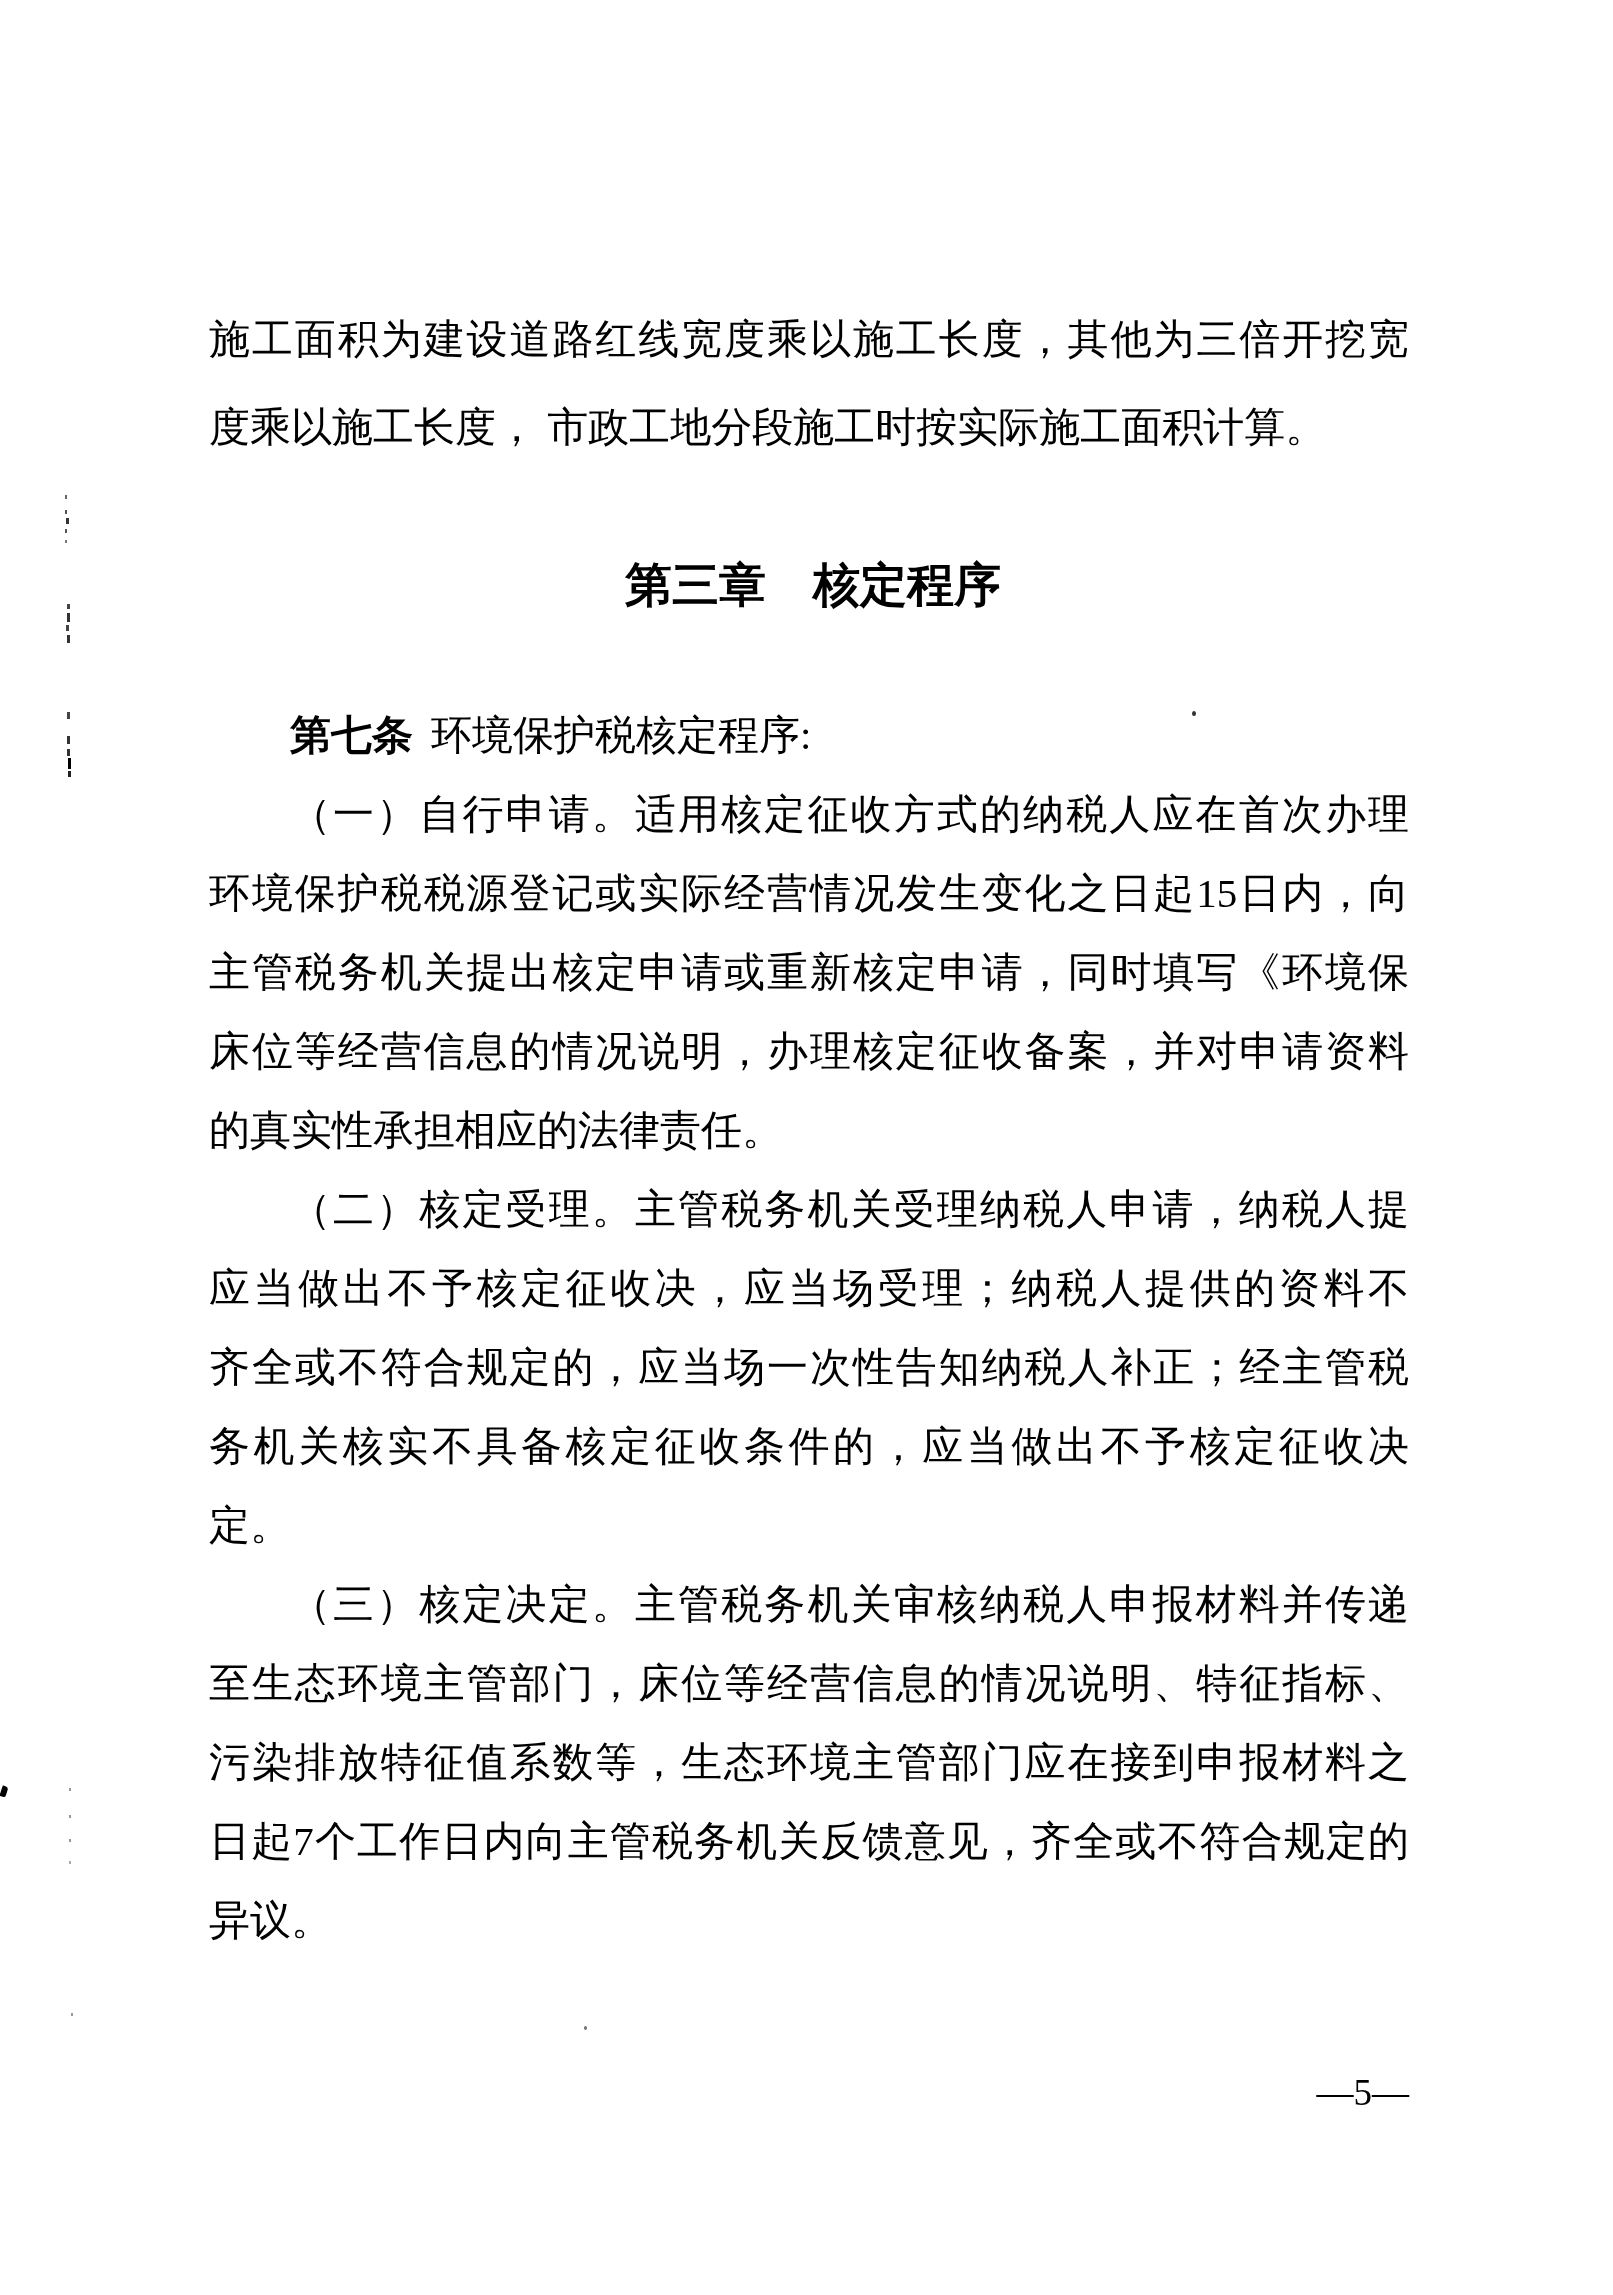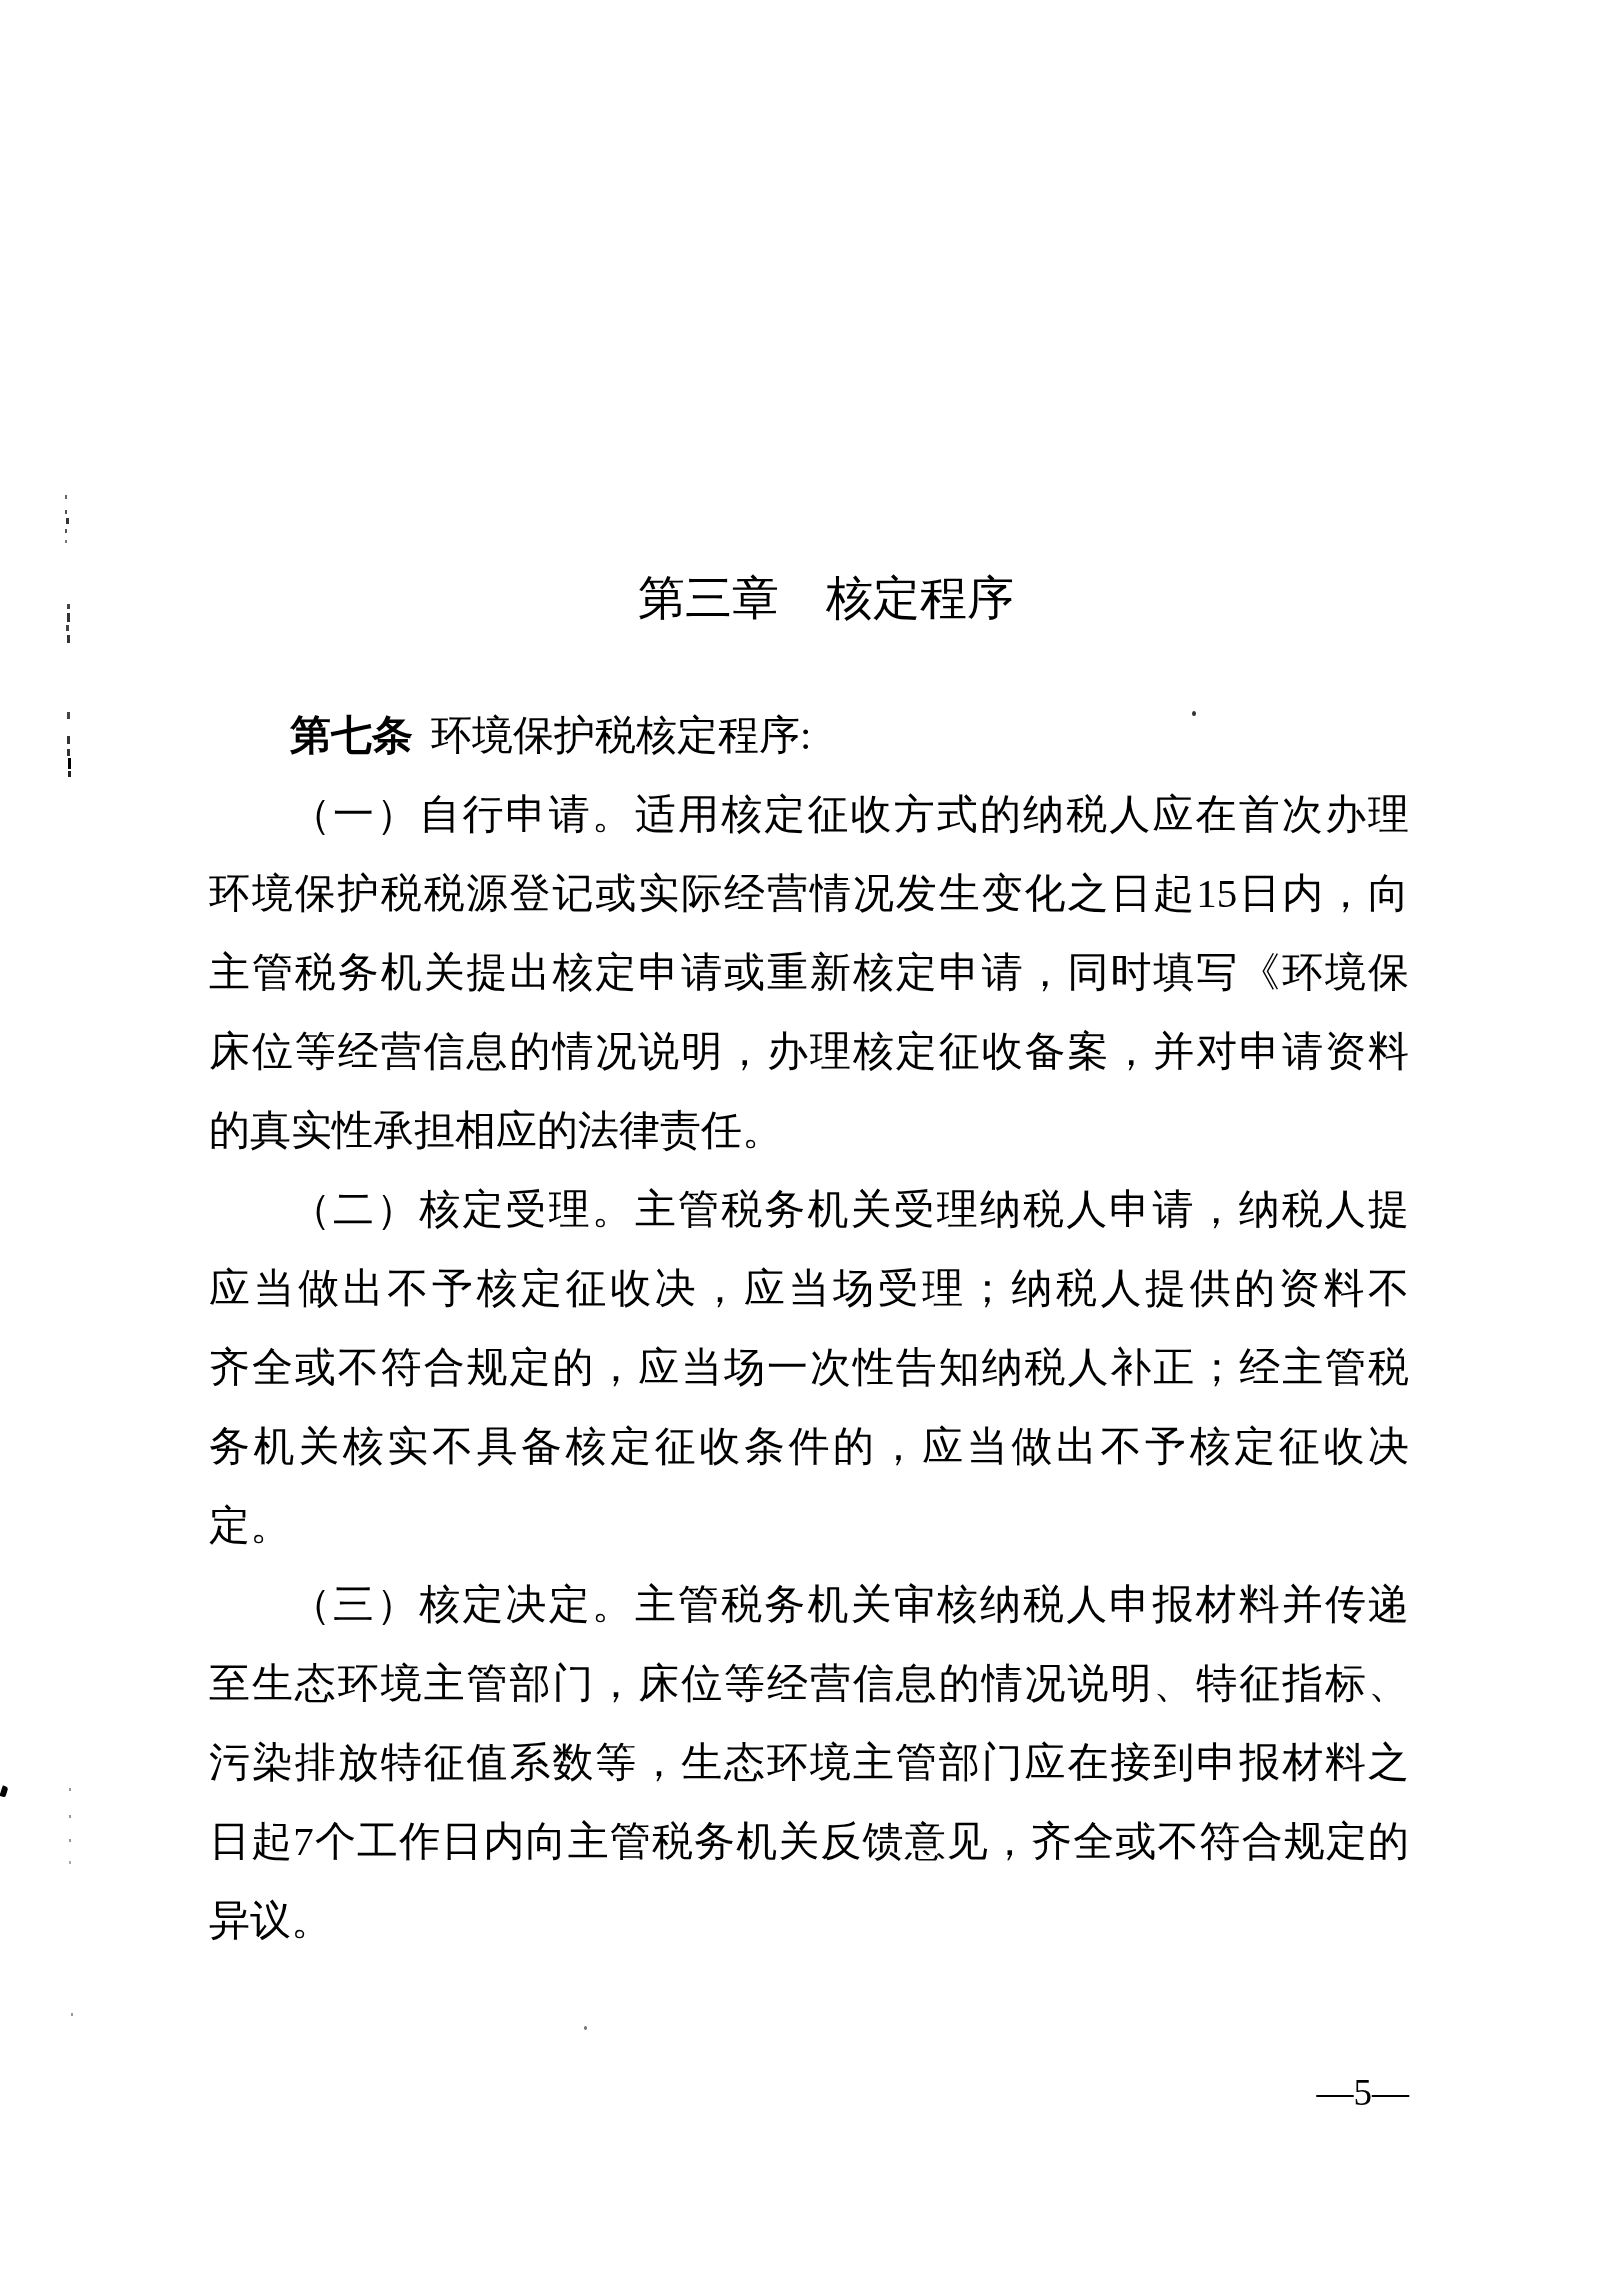--- a/index.html
+++ b/index.html
@@ -44,24 +44,24 @@
   }
   .line.indent {
     text-indent: 81px;
   }
   
   .chapter {
     position: absolute;
     left: 209px;
     top: 549px;
     width: 1200px;
-    margin: 17px;
+    margin: 4px;
     text-align: center;
     font-size: 47px;
-    font-weight: normal;
+    font-weight: bold;
     line-height: 65px;
     white-space: pre-wrap;
   }
   
   .flow {
     position: absolute;
     left: 209px;
     top: 696px;
     width: 1200px;
   }
@@ -96,20 +96,24 @@
     background: #000;
     border-radius: 0.7px 3.3px 2.6px 0.7px;
     transform: rotate(18deg);
   }
 </style>
 </head>
 <body>
 
 <div class="page">
 
+  <section class="para0">
+    <div class="line full">施工面积为建设道路红线宽度乘以施工长度，其他为三倍开挖宽</div>
+    <div class="line last">度乘以施工长度， 市政工地分段施工时按实际施工面积计算。</div>
+  </section>
 
   <h2 class="chapter">第三章　核定程序</h2>
 
   <section class="flow">
 
     <div class="line indent last"><span class="article-number">第七条</span><span class="article-title">环境保护税核定程序:</span></div>
 
     <div class="line indent">（一）自行申请。适用核定征收方式的纳税人应在首次办理</div>
     <div class="line">环境保护税税源登记或实际经营情况发生变化之日起15日内，向</div>
     <div class="line">主管税务机关提出核定申请或重新核定申请，同时填写《环境保</div>

